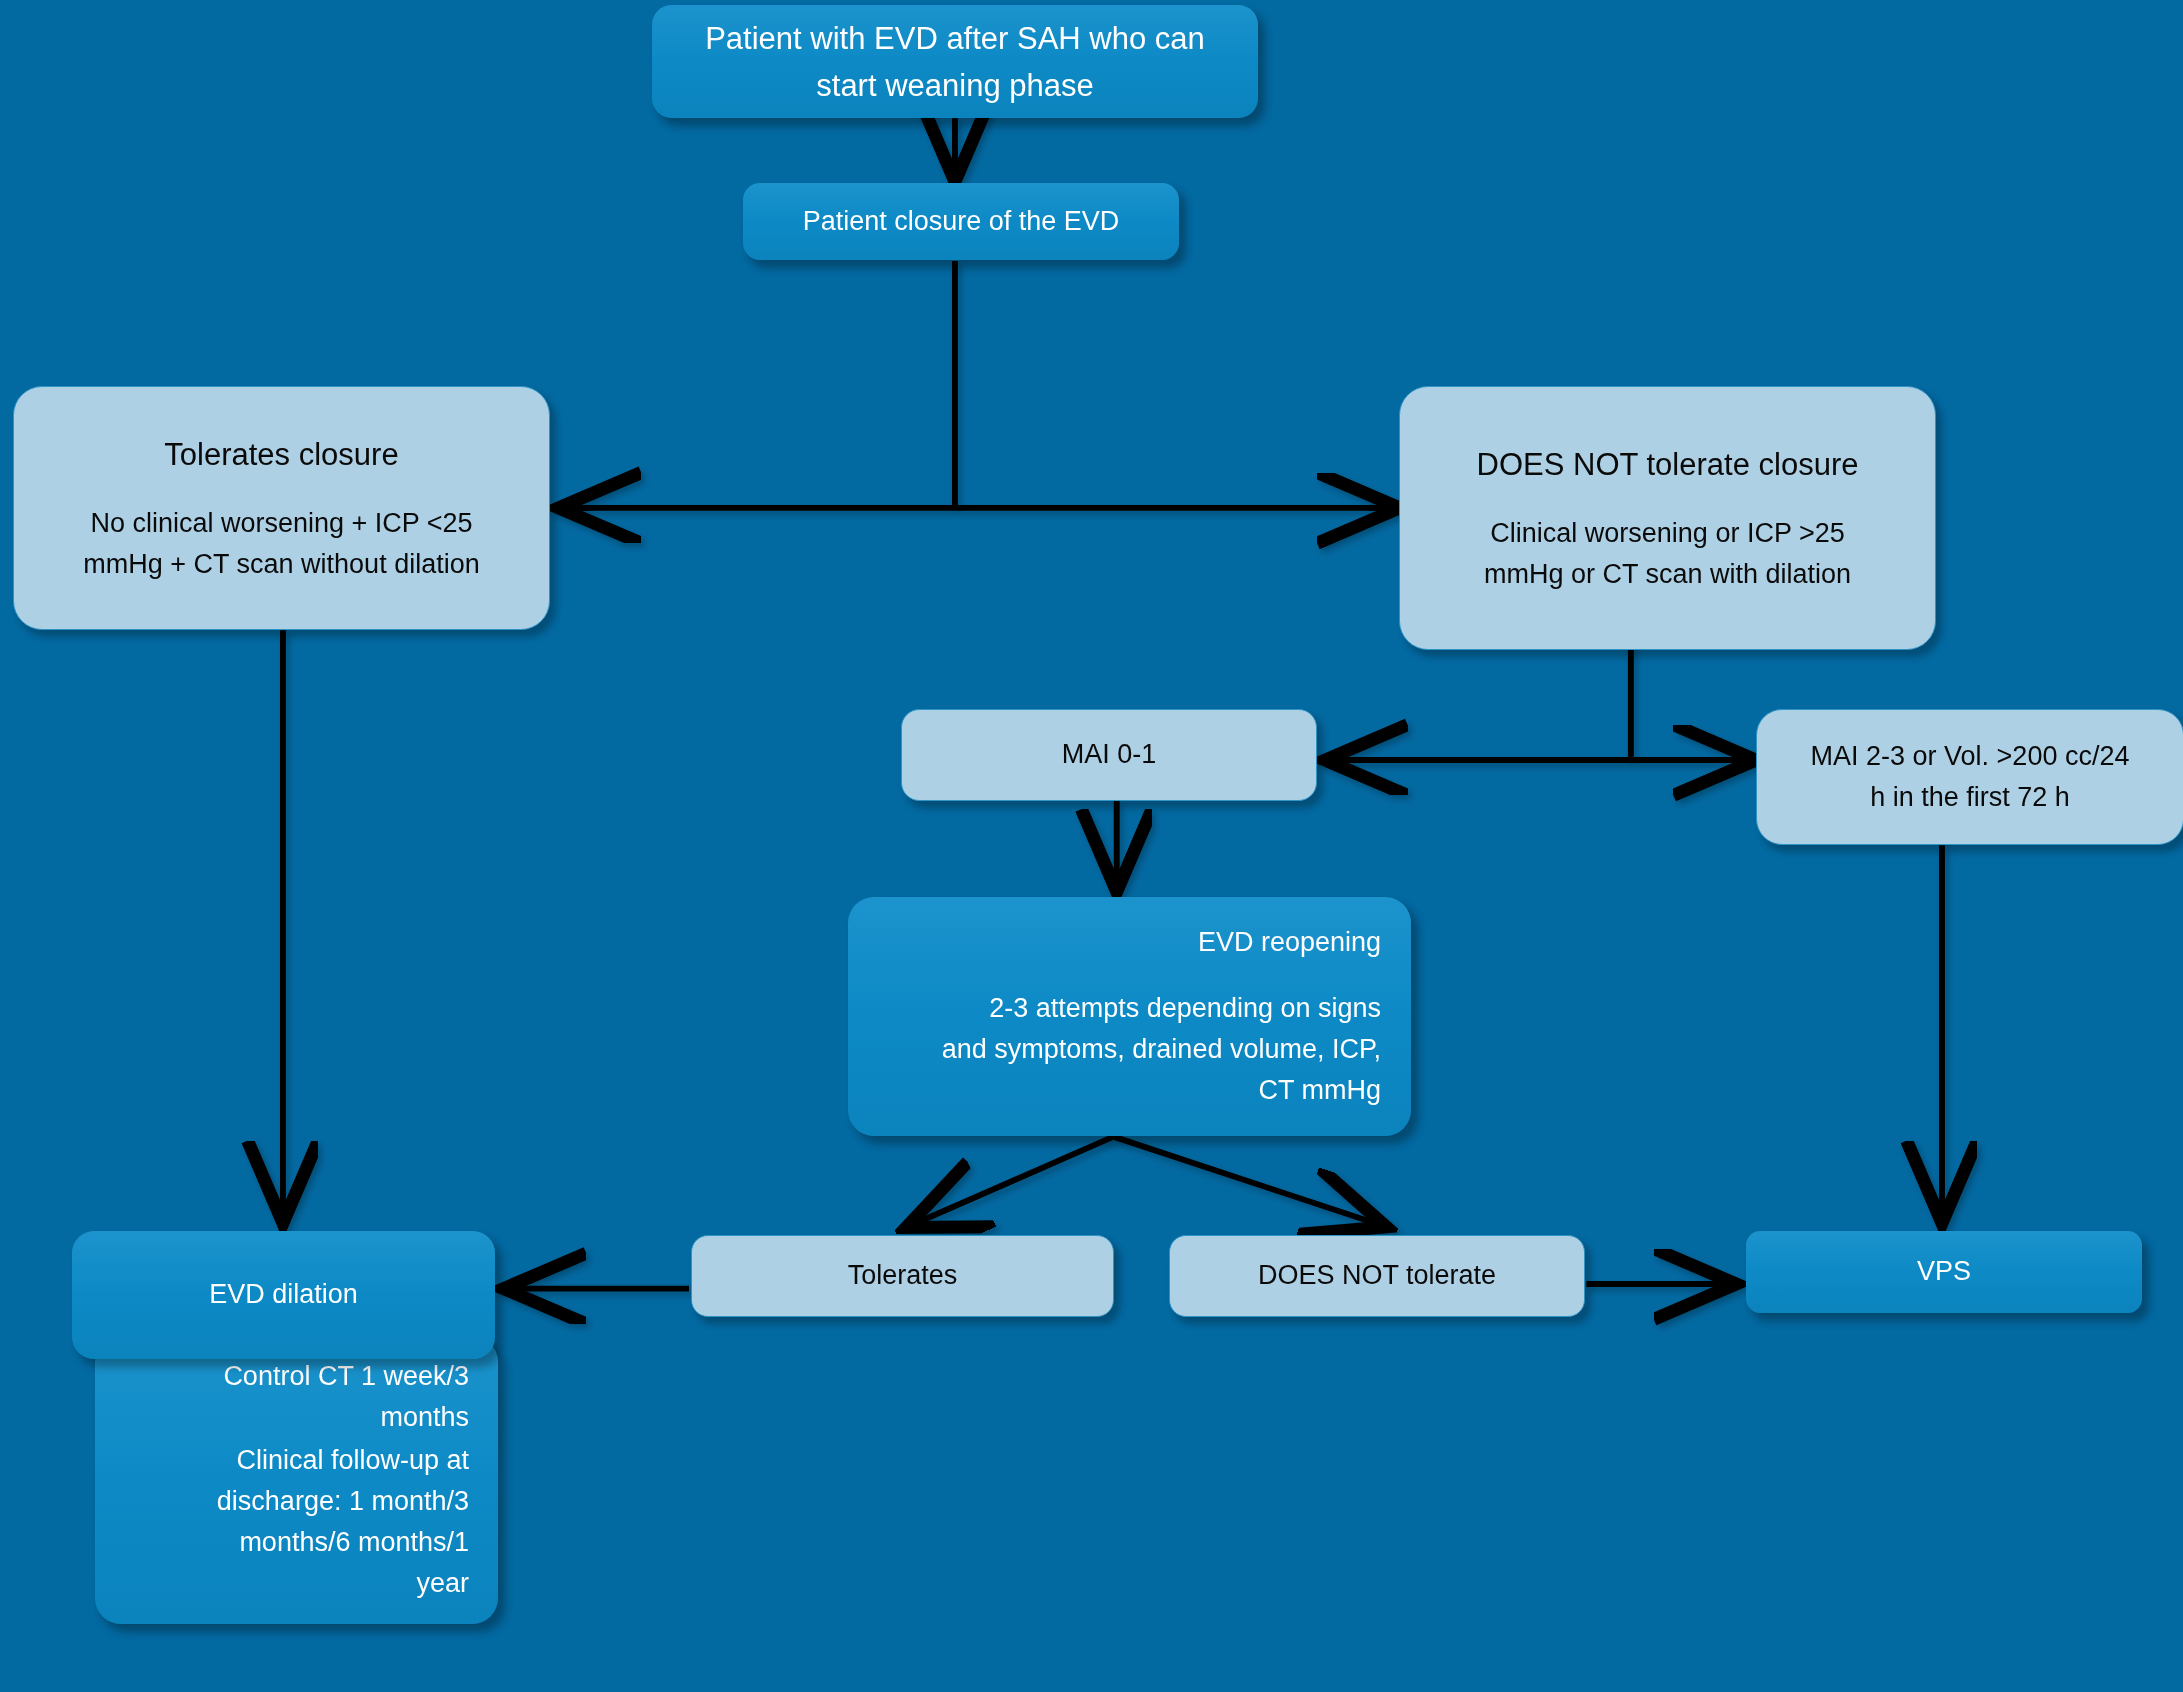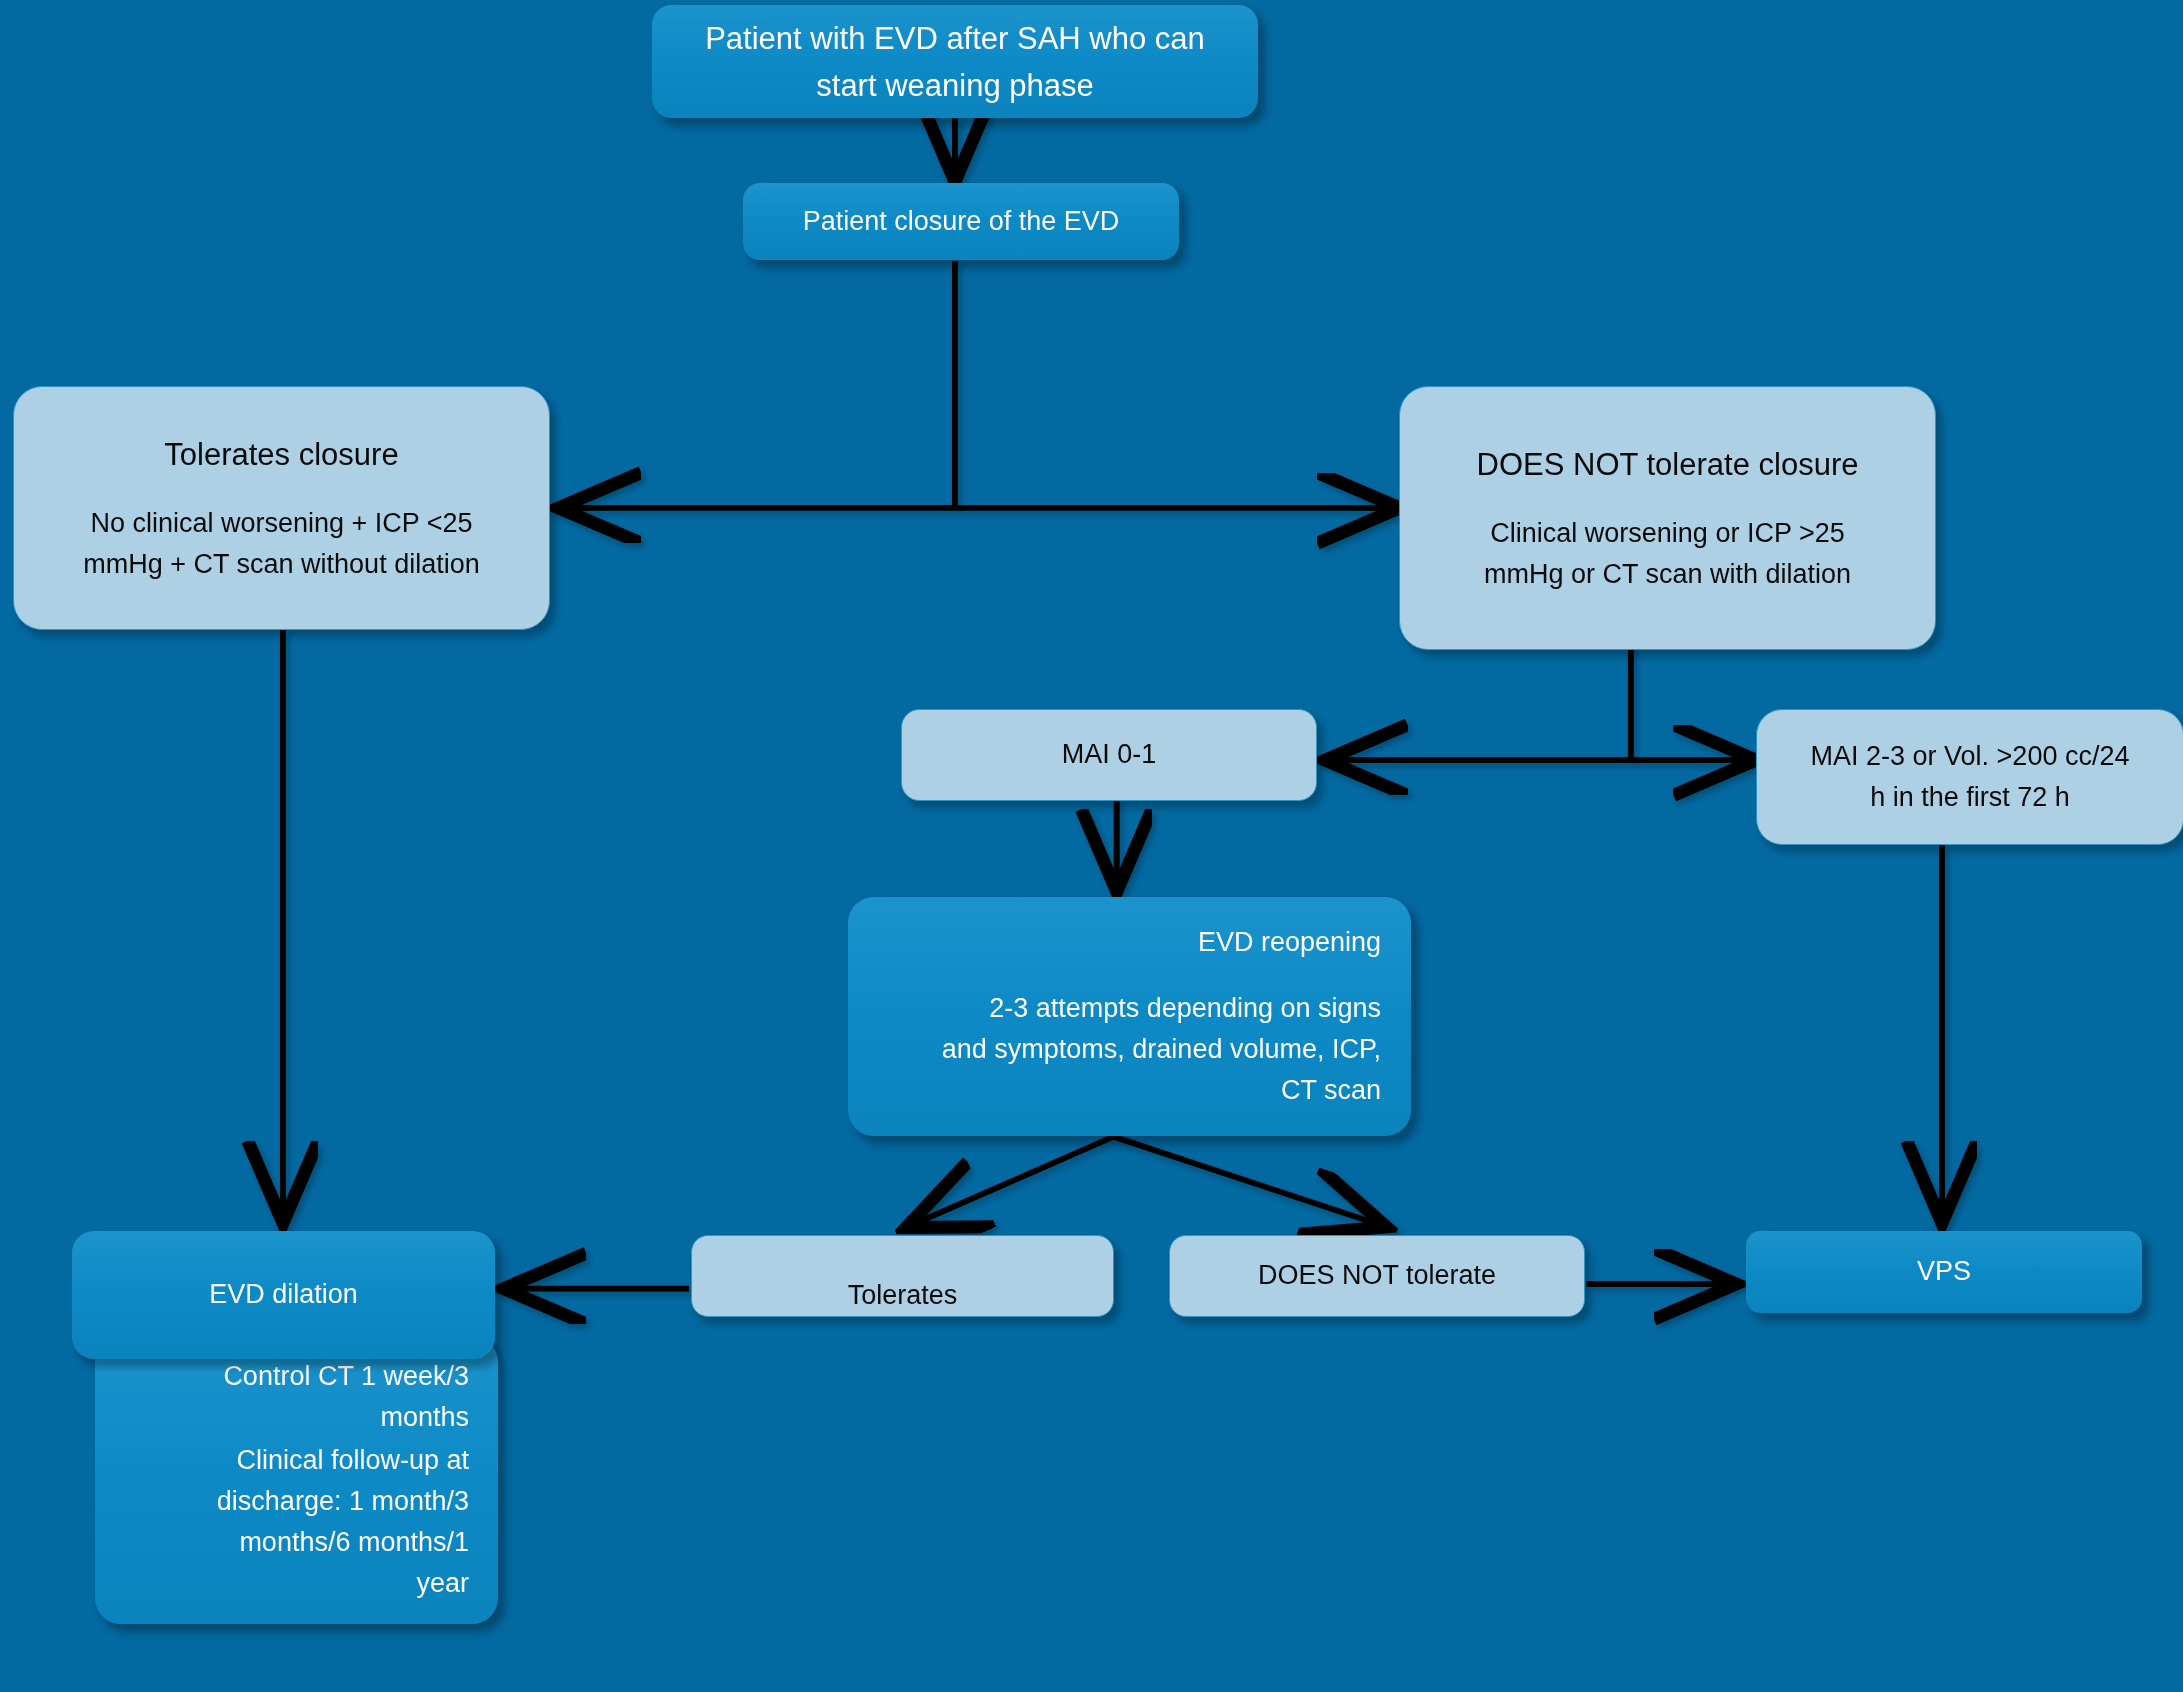--- a/index.html
+++ b/index.html
@@ -59,21 +59,21 @@
   
   #n-start     { left: 652px;  top: 5.2px;    width: 606px;  height: 113px;  padding: 0 30px; border-radius: 19.7px;}
   #n-direct    { left: 743px; top: 183px;  width: 436px;  height: 77px;  padding: 0 19.7px; border-radius: 17px;}
   #n-tolerates-closure { left: 13px;  top: 386px; width: 537px; height: 244px; padding: 18.3px 26px; border-radius: 29px;}
   #n-not-tolerates-closure { left: 1399px; top: 386px; width: 537px; height: 264px; padding: 18.3px 26px; border-radius: 29px;}
   #n-mai01     { left: 901px; top: 709px; width: 416px;  height: 92px;  padding: 0 19.7px; border-radius: 18.3px;}
   #n-mai23     { left: 1756px; top: 709px; width: 428px;  height: 136px;  padding: 0 26px; border-radius: 26px;}
   #n-reopening { left: 848px; top: 897px; width: 563px;  height: 239px;  padding: 17px 30px; border-radius: 26px;}
   #n-evd-removal { left: 72px; top: 1231px; width: 423px; height: 128px;  padding: 0 19.7px; border-radius: 22px; z-index: 7;}
   #n-control-ct  { left: 95px; top: 1336px; width: 403px; height: 288px;  padding: 19.7px 29px; border-radius: 26px; z-index: 6;}
-  #n-tolerates   { left: 691px; top: 1235px; width: 423px; height: 82px; padding: 0 2px; border-radius: 17px; justify-content: flex-end;}
+  #n-tolerates   { left: 691px; top: 1235px; width: 423px; height: 82px; padding: 0 2px; border-radius: 17px;}
   #n-not-tolerate{ left: 1169px; top: 1235px; width: 416px; height: 82px; padding: 0 15.7px; border-radius: 17px;}
   #n-vps         { left: 1746px; top: 1231px; width: 396px; height: 82px; padding: 0 15.7px; border-radius: 14.4px;}
 
   #edges {
     position: absolute;
     left: 0; top: 0;
     width: 2183px;
     height: 1693px;
     z-index: 2;
     pointer-events: none;
@@ -176,21 +176,21 @@
   <div id="n-mai23" class="node light center">
     <span class="line txt-body">MAI 2-3 or Vol. &gt;200 cc/24</span>
     <span class="line txt-body">h in the first 72 h</span>
   </div>
 
   <div id="n-reopening" class="node dark leftal">
     <span class="line txt-body">EVD reopening</span>
     <span class="gap"></span>
     <span class="line txt-body">2-3 attempts depending on signs</span>
     <span class="line txt-body">and symptoms, drained volume, ICP,</span>
-    <span class="line txt-body">CT scan</span>
+    <span class="line txt-body">CT mmHg</span>
   </div>
 
   <div id="n-control-ct" class="node dark leftal">
     <span class="line txt-body">Control CT 1 week/3</span>
     <span class="line txt-body">months</span>
     <span class="gap"></span>
     <span class="line txt-body">Clinical follow-up at</span>
     <span class="line txt-body">discharge: 1 month/3</span>
     <span class="line txt-body">months/6 months/1</span>
     <span class="line txt-body">year</span>

